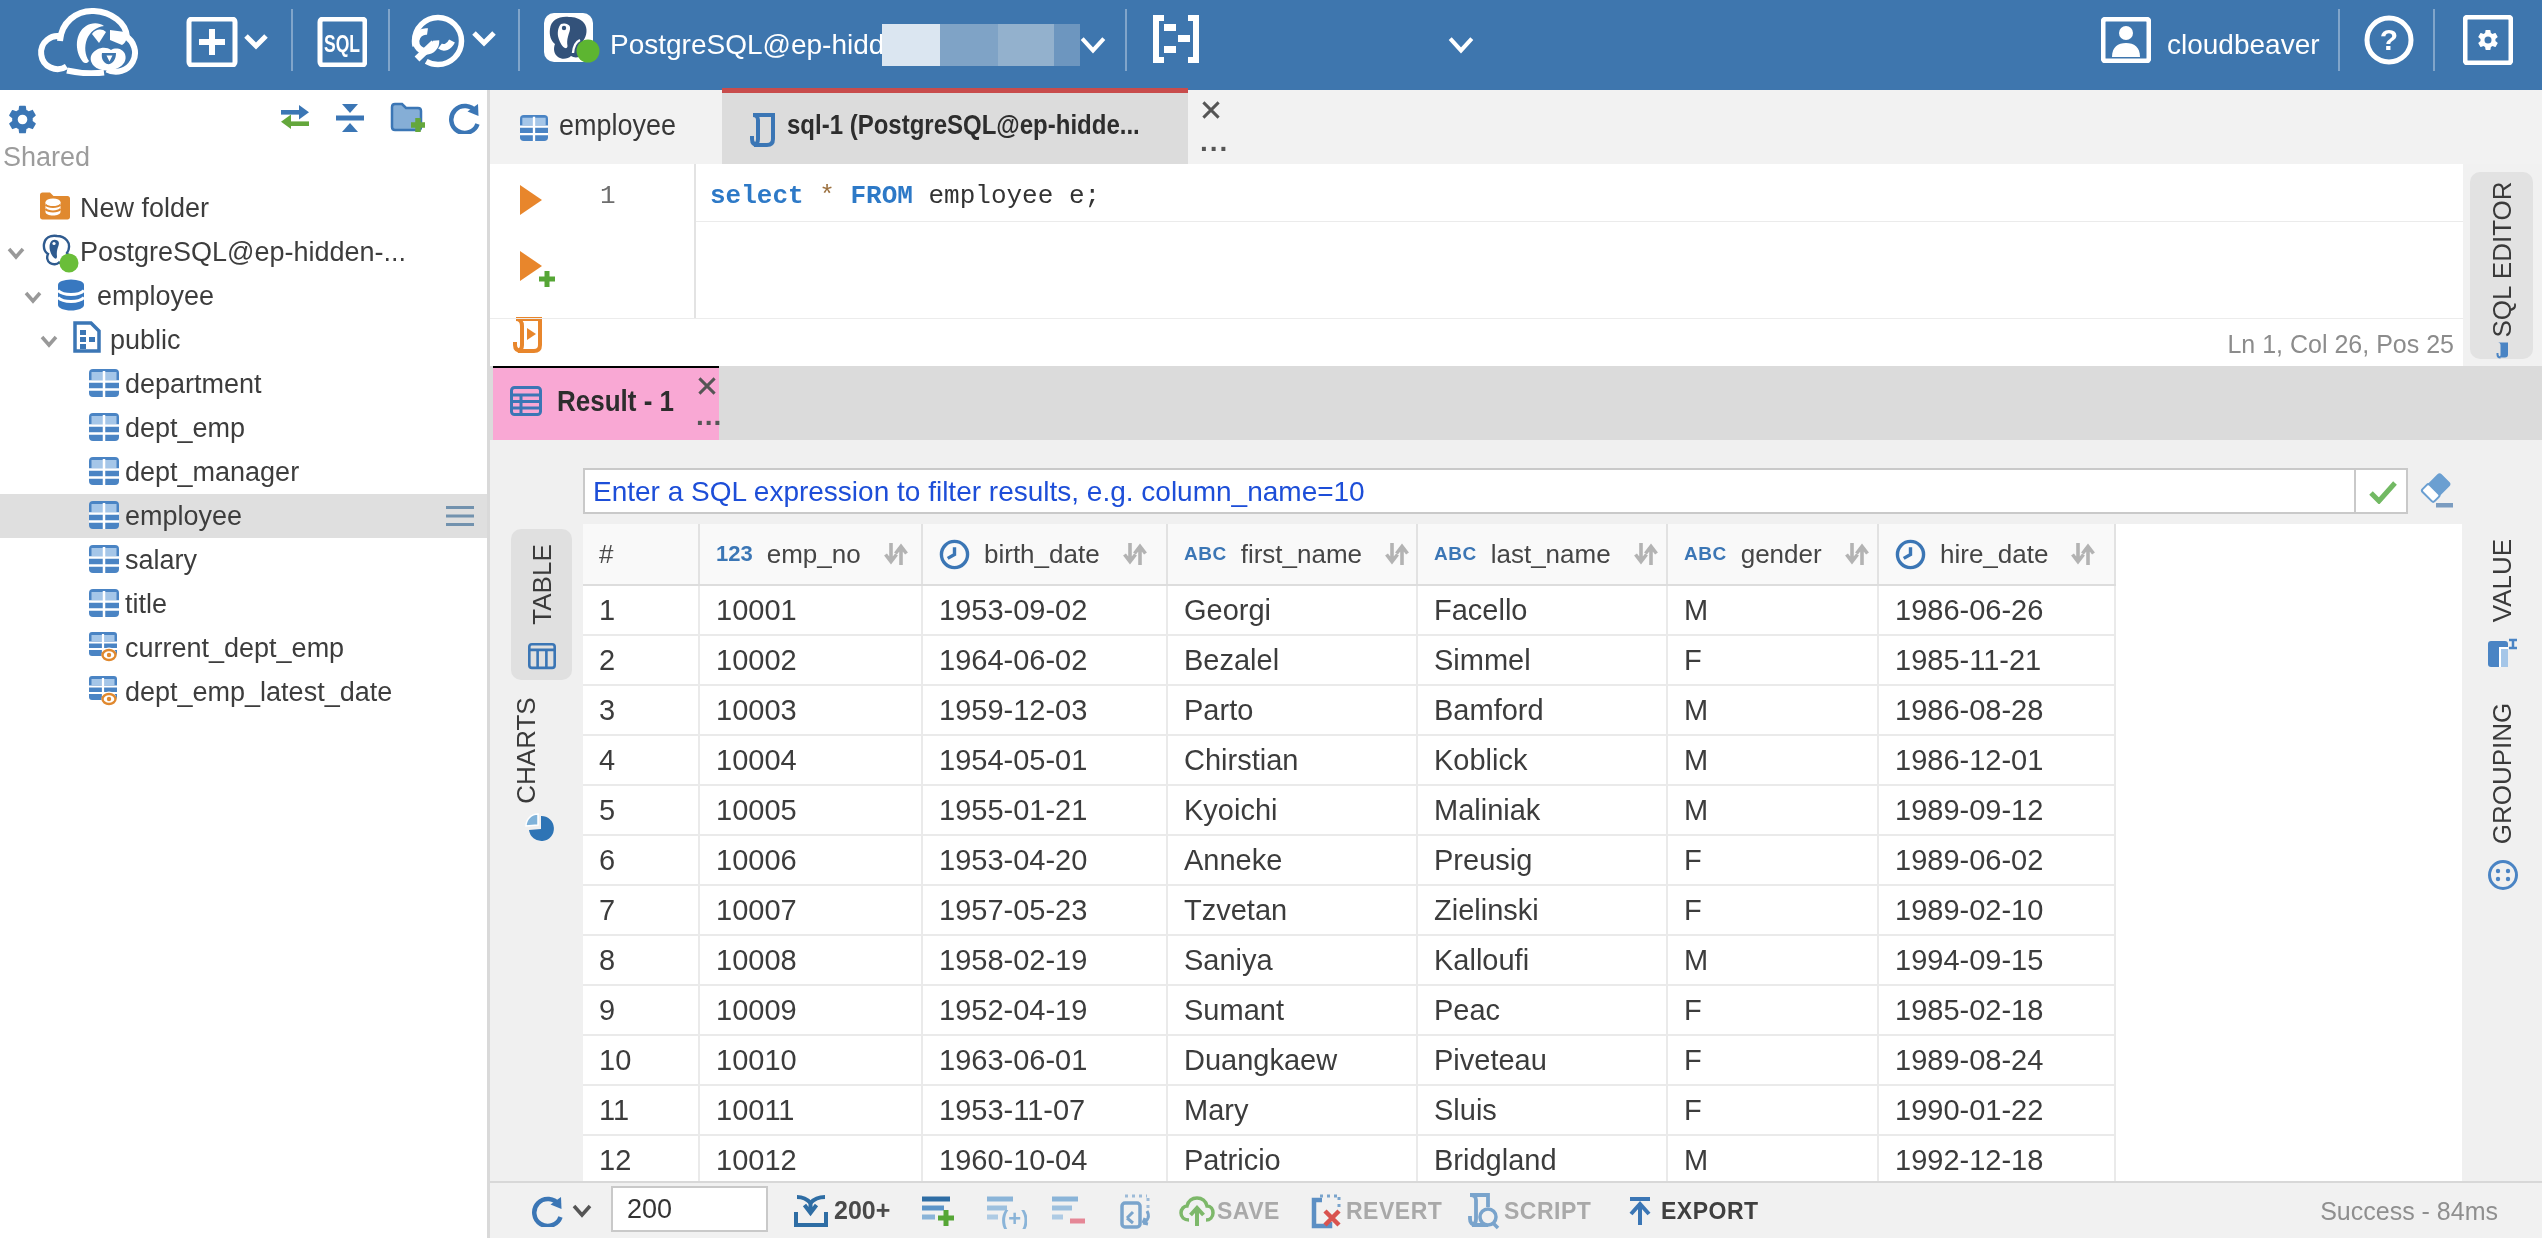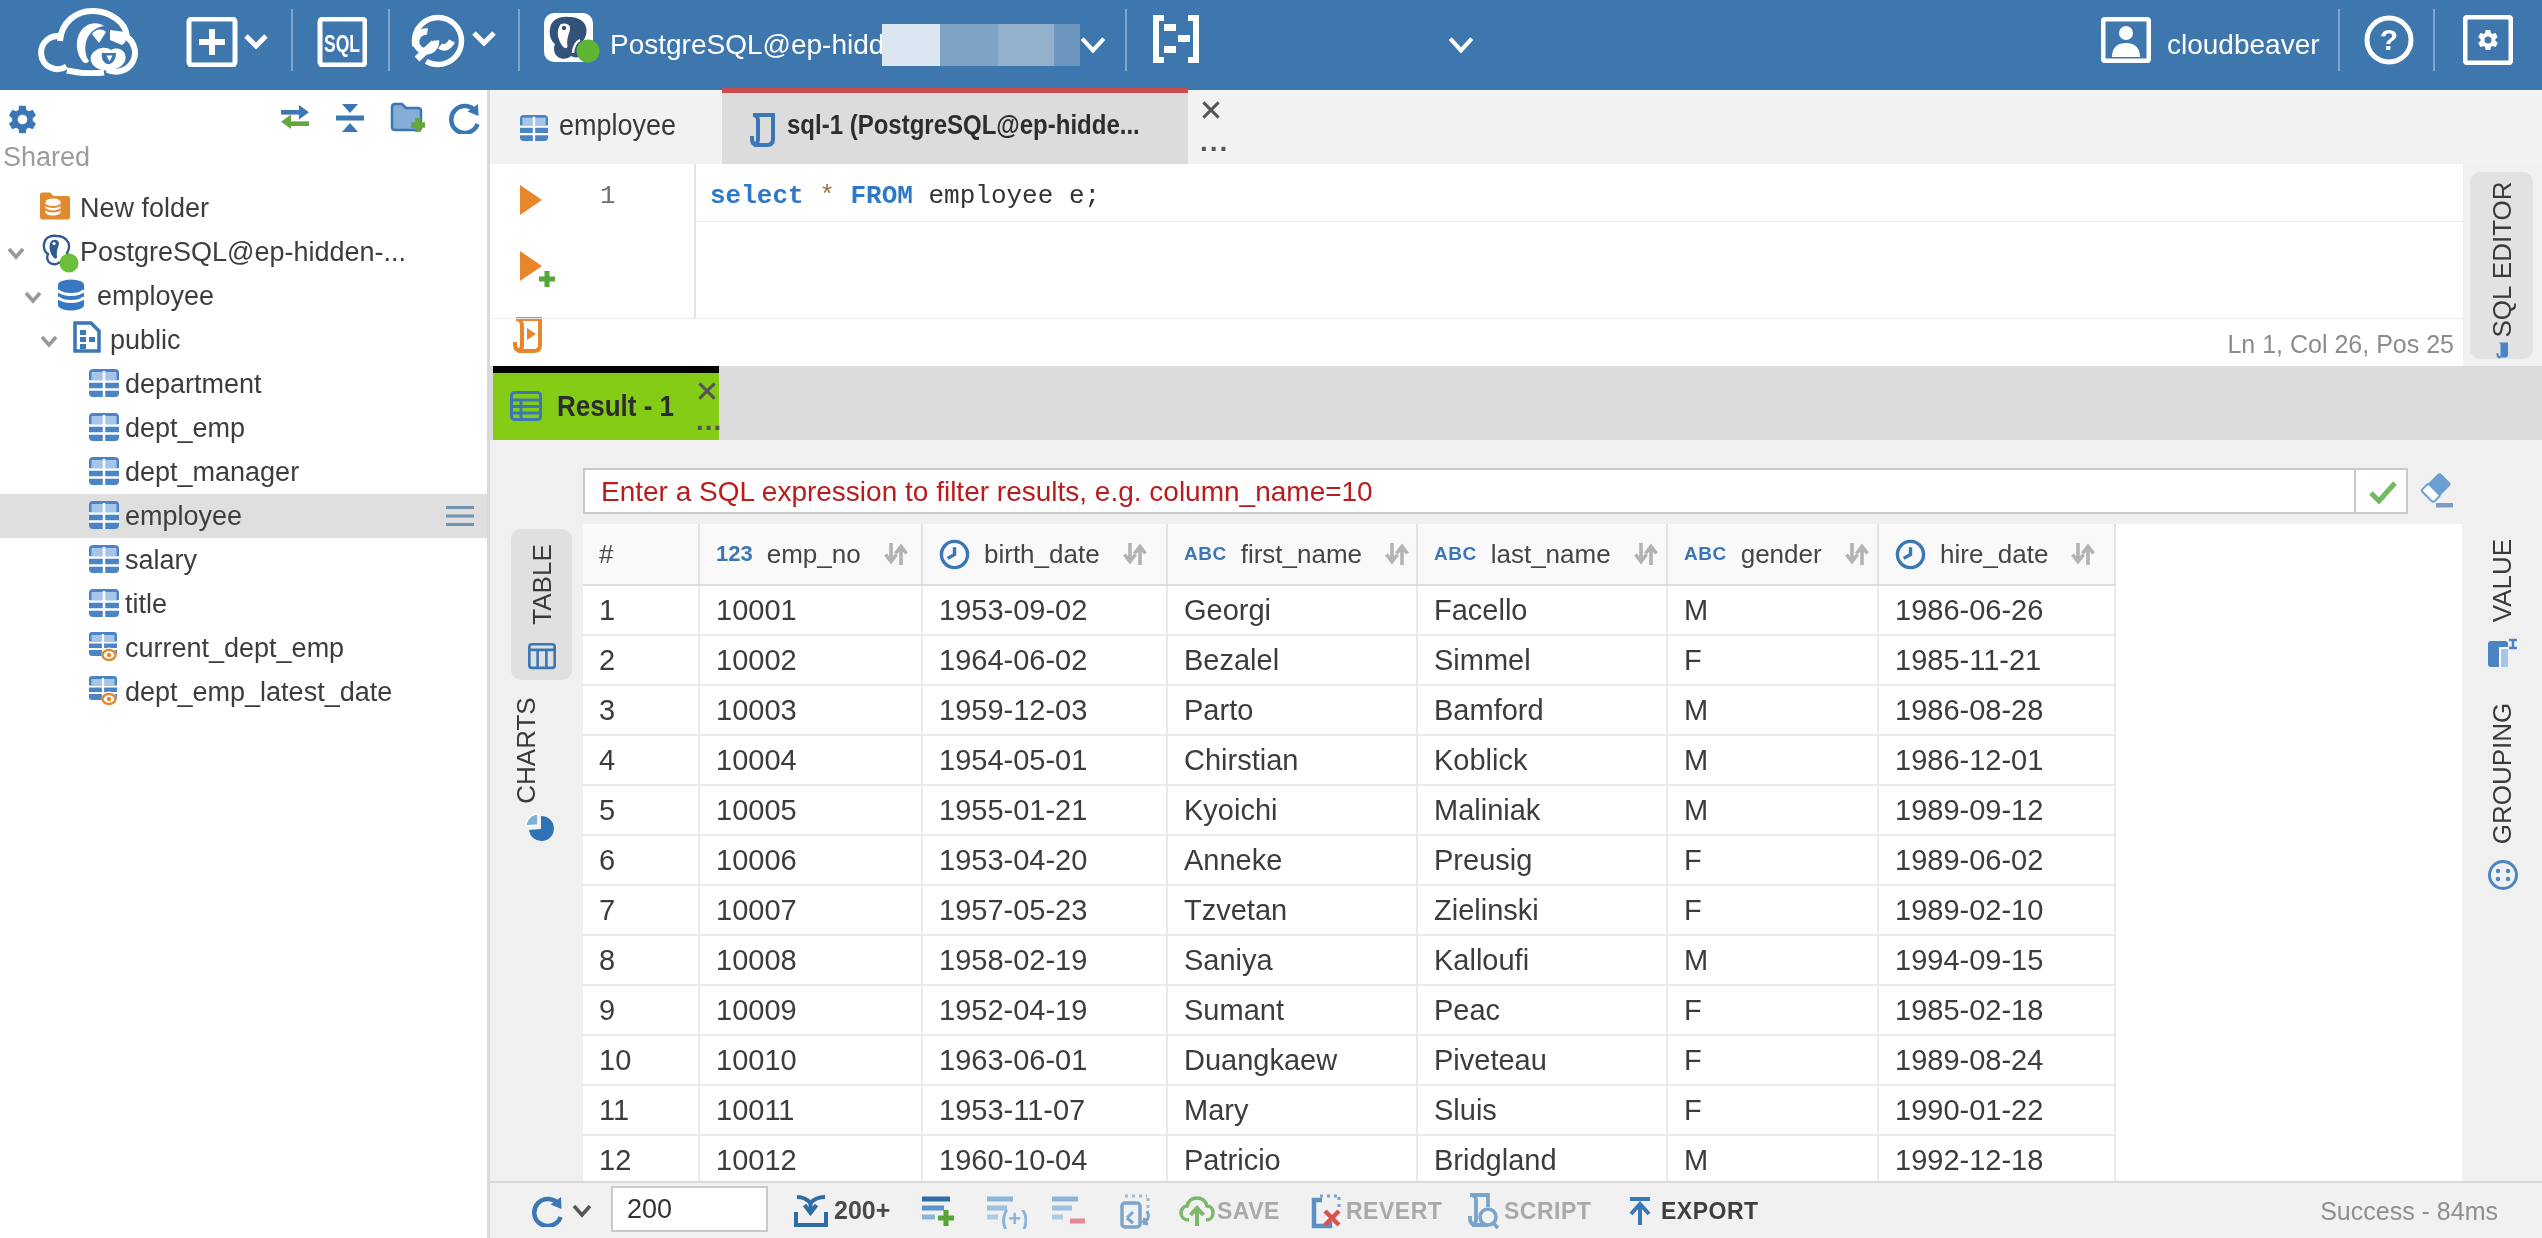--- a/index.html
+++ b/index.html
@@ -317,35 +317,35 @@
   <div id="sqlrail" class="abs">
     <div class="abs" style="left:7px;top:8px;width:63px;height:187px;background:#e2e2e2;border-radius:10px">
       <div class="abs vtext" style="left:-44px;top:74px;width:152px;text-align:center">SQL EDITOR</div>
       <svg class="abs" style="left:23px;top:169px" width="17" height="18" viewBox="0 0 32 36">
         <path d="M9 3 H29 V27 C29 31 27 33 23 33 L10 33 C13 32 14 30 14 27 V8 C14 5 12 3 9 3 Z" fill="#4a84c4"></path>
         <path d="M14 33 C10 33 8 31 8 27 V24" fill="none" stroke="#4a84c4" stroke-width="4"></path>
       </svg>
     </div>
   </div>
   <div id="resultstrip" class="abs">
-    <div class="abs" style="left:3px;top:0;width:226px;height:74px;background:#84cc16;border-top:7px solid #000000">
+    <div class="abs" style="left:3px;top:0;width:226px;height:74px;background:#f9a8d4;border-top:2px solid #000000">
       <svg class="abs" style="left:17px;top:18px" width="32" height="30" viewBox="0 0 32 30">
         <rect x="1.5" y="1.5" width="29" height="27" rx="3" fill="none" stroke="#3b76b5" stroke-width="3"></rect>
         <path d="M1.5 9 H30.5 M1.5 15.5 H30.5 M1.5 22 H30.5 M11 9 V28.5" stroke="#3b76b5" stroke-width="3"></path>
       </svg>
       <div class="abs" style="left:64px;top:18px;font-size:26px;font-weight:bold;color:#2d2d2d;white-space:nowrap;transform:scaleY(1.15);transform-origin:left center">Result - 1</div>
       <svg class="abs" style="left:203px;top:7px" width="22" height="22" viewBox="0 0 26 26">
           <path d="M4 4 L22 22 M22 4 L4 22" stroke="#555555" stroke-width="3.5"></path>
         </svg>
       <div class="abs" style="left:203px;top:32px;font-size:28px;font-weight:bold;color:#555;letter-spacing:1px">...</div>
     </div>
   </div>
   <div id="resultbody" class="abs">
     <div class="abs" style="left:93px;top:28px;width:1771px;height:46px;background:#ffffff;border:2px solid #c9c9c9;border-right:none">
-      <div class="abs" style="left:16px;top:6px;font-size:28px;color:#b91c1c;white-space:nowrap">Enter a SQL expression to filter results, e.g. column_name=10</div>
+      <div class="abs" style="left:8px;top:6px;font-size:28px;color:#1d4ed8;white-space:nowrap">Enter a SQL expression to filter results, e.g. column_name=10</div>
     </div>
     <div class="abs" style="left:1864px;top:28px;width:54px;height:46px;background:#ffffff;border:2px solid #c9c9c9">
       <svg class="abs" style="left:12px;top:10px" width="30" height="24" viewBox="0 0 30 24">
           <path d="M3 13 L11 21 L27 3" fill="none" stroke="#72b963" stroke-width="5"></path>
         </svg>
     </div>
     <svg class="abs" style="left:1929px;top:30px" width="38" height="42" viewBox="0 0 38 42">
       <g transform="rotate(-45 17 17)">
         <rect x="4" y="9" width="26" height="17" rx="3" fill="#6b9fd1"></rect>
         <rect x="4" y="9" width="10" height="17" rx="2" fill="#ffffff" stroke="#6b9fd1" stroke-width="2"></rect>

